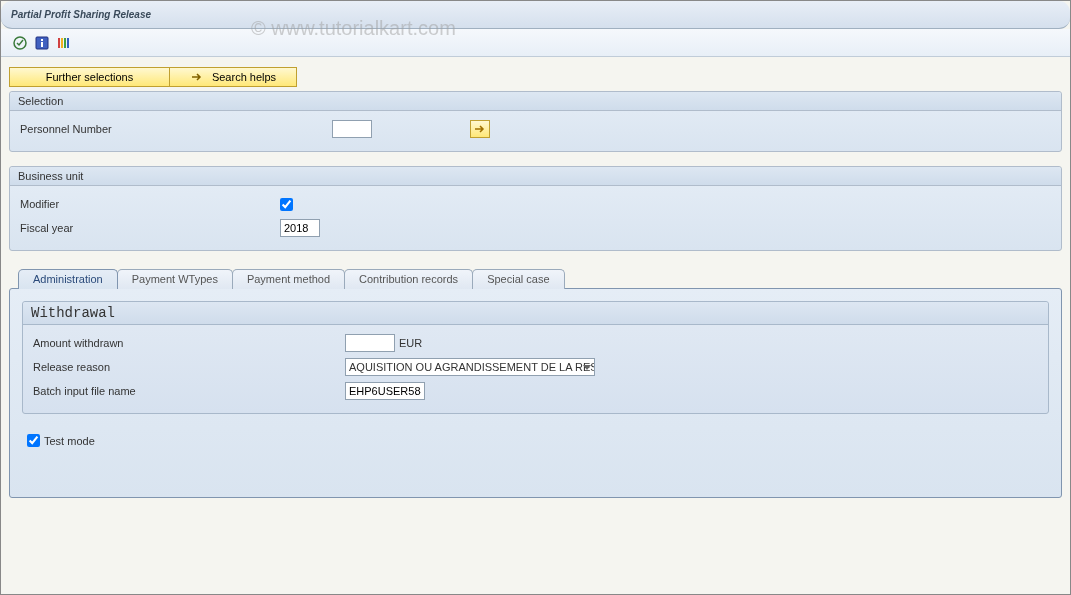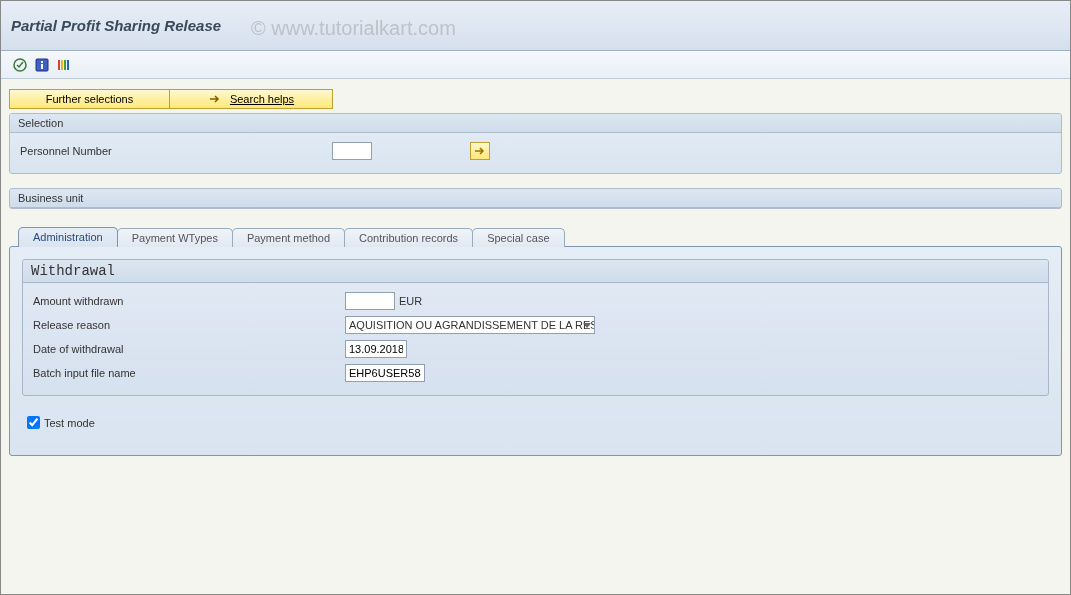--- a/index.html
+++ b/index.html
@@ -12,25 +12,26 @@
     .window {
       width: 1071px;
       height: 595px;
       border: 1px solid #888;
       background: #f5f5f0;
       position: relative;
     }
     .title-bar {
       background: linear-gradient(to bottom, #e8eef7 0%, #d5e0ed 100%);
       border-bottom: 1px solid #a0b0c0;
-      padding: 16px 10px;
-      font-size: 15px;
+      padding: 8px 10px;
+      font-size: 10px;
       font-weight: bold;
       font-style: italic;
       color: #3a4a5a;
+      border-radius: 11px;
     }
     .toolbar {
       background: linear-gradient(to bottom, #f5f8fc 0%, #e8eff7 100%);
       border-bottom: 1px solid #c0ccd8;
       padding: 4px 10px;
       height: 28px;
       display: flex;
       align-items: center;
       gap: 4px;
     }
@@ -56,21 +57,21 @@
       border: 1px solid #c0a030;
       padding: 3px 0;
       font-size: 11px;
       cursor: pointer;
       display: inline-flex;
       align-items: flex-start;
       justify-content: center;
       height: 20px;
     }
     .yellow-btn.first { width: 160px; border-right:none;}
-    .yellow-btn.second { width: 164px; text-decoration: underline;}
+    .yellow-btn.second { width: 128px;}
     .arrow-icon-small {
       width: 14px;
       height: 12px;
       margin-right: 8px;
       display: inline-block;
     }
     .group-box {
       border: 1px solid #b0bccb;
       border-radius: 3px;
       margin-bottom: 14px;
@@ -142,21 +143,20 @@
       background: linear-gradient(to bottom, #fff8d0 0%, #ffe878 100%);
       border: 1px solid #c0a030;
       margin-left: 98px;
       display:inline-flex;
       align-items:center;
       justify-content:center;
       cursor:pointer;
     }
     .tab-strip {
       display: flex;
-      align-items: flex-end;
       border-bottom: none;
       margin-top: 18px;
       margin-left: 2px;
       padding-left: 8px;
     }
     .tab {
       background: linear-gradient(to bottom, #f0f4fa 0%, #e0e8f2 100%);
       border: 1px solid #9aaabb;
       border-bottom: none;
       padding: 3px 14px;
@@ -279,20 +279,30 @@
             <svg width="12" height="10">
                 <path d="M1 5 L8 5 M6 2 L9 5 L6 8" stroke="#a07000" stroke-width="1.5" fill="none"></path>
               </svg>
           </span>
         </div>
       </div>
     </div>
 
     <div class="group-box">
       <div class="group-title">Business unit</div>
+      <div class="group-body">
+        <div class="field-row">
+          <span class="field-label bu">Modifier</span>
+          <input type="checkbox" class="checkbox" checked="" style="">
+        </div>
+        <div class="field-row">
+          <span class="field-label bu">Fiscal year</span>
+          <input class="text-input small" value="2018" style="">
+        </div>
+      </div>
     </div>
 
     <div class="tab-strip">
       <div class="tab active">
         <span>Administration</span>
       </div>
       <div class="tab">
         <span>Payment WTypes</span>
       </div>
       <div class="tab">
@@ -316,24 +326,20 @@
             <input class="text-input amount" value="" style="">
             <span class="currency">EUR</span>
           </div>
           <div class="field-row">
             <span class="field-label">Release reason</span>
             <div class="select-box">
               <span>AQUISITION OU AGRANDISSEMENT DE LA RES…</span>
             </div>
           </div>
           <div class="field-row">
-            <span class="field-label">Date of withdrawal</span>
-            <input class="text-input date" value="13.09.2018" style="">
-          </div>
-          <div class="field-row">
             <span class="field-label">Batch input file name</span>
             <input class="text-input batch" value="EHP6USER584" style="">
           </div>
         </div>
       </div>
 
       <div class="test-row">
         <input type="checkbox" class="checkbox" checked="" style="">
         <span>Test mode</span>
       </div>

